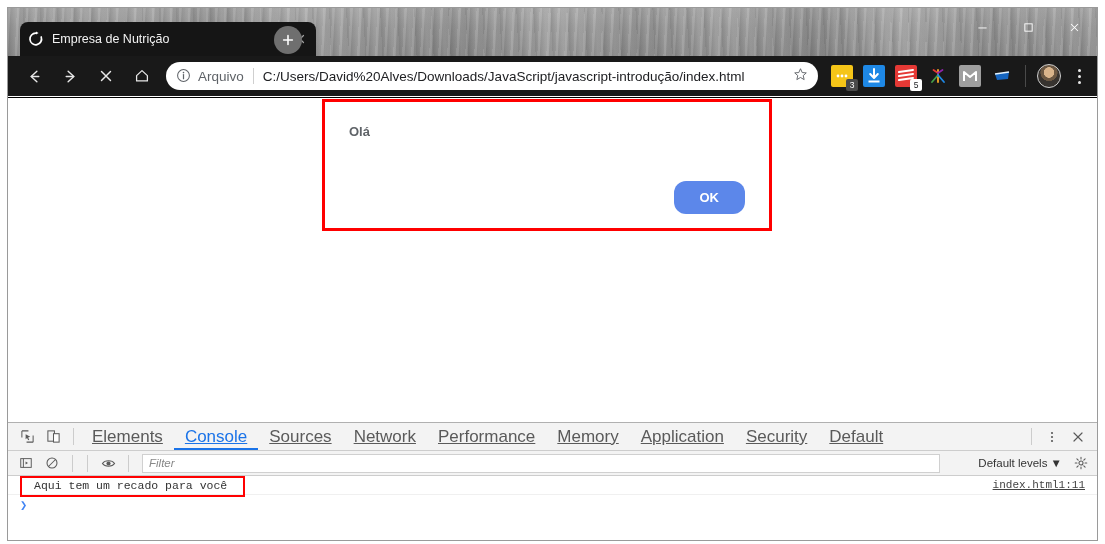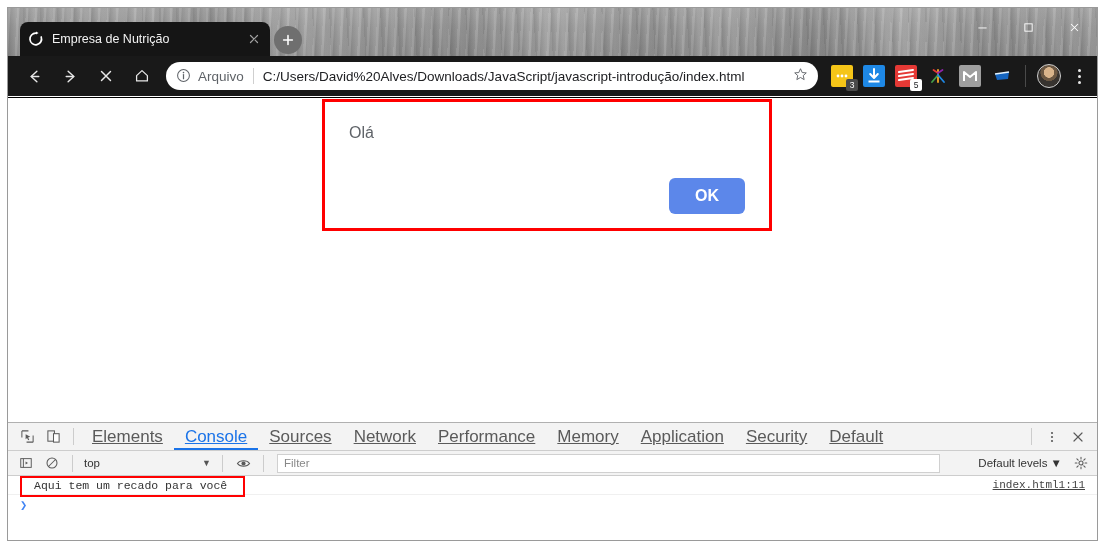--- a/index.html
+++ b/index.html
@@ -38,21 +38,21 @@
   }
   .tabstrip::after{
     content:""; position:absolute; left:0; top:0; right:0; bottom:0;
     background-image:
       repeating-linear-gradient(93deg, rgba(255,255,255,0.10) 0px, rgba(255,255,255,0.10) 2px, rgba(0,0,0,0.05) 3px, rgba(0,0,0,0.00) 9px),
       repeating-linear-gradient(87deg, rgba(0,0,0,0.07) 0px, rgba(0,0,0,0.00) 5px, rgba(255,255,255,0.09) 11px, rgba(255,255,255,0.00) 17px);
     pointer-events:none;
   }
 
   .tab {
-    position:absolute; left:12px; top:14px; width:250px; height:34px;
+    position:absolute; left:12px; top:14px; width:296px; height:34px;
     background:#151515;
     border-radius:8px 8px 0 0;
     display:flex; align-items:center; padding:0 8px; z-index:3;
   }
   .tab-favicon { width:16px; height:16px; margin-right:8px; flex:0 0 16px; }
   .tab-title {
     flex:1 1 auto; color:#f2f2f2; font-size:12.5px; white-space:nowrap;
     overflow:hidden; text-overflow:ellipsis;
   }
   .tab-close { width:16px; height:16px; flex:0 0 16px; opacity:.75; }
@@ -115,25 +115,25 @@
     position:absolute; left:314px; top:1px; width:450px; height:132px;
     border:3px solid #ff0000;
   }
   .dialog {
     position:absolute; left:0; top:0; right:0; bottom:0;
     background:#ffffff;
     padding:22px 24px 14px 24px;
     display:flex; flex-direction:column;
   }
   .dlg-title { font-size:14px; color:#202124; margin-bottom:16px; }
-  .dlg-msg { font-size:16px; color:#5f6368; }
+  .dlg-msg { font-size:13px; color:#5f6368;font-weight:bold; }
   .dlg-actions { margin-top:auto; display:flex; justify-content:flex-end; }
   .dlg-ok {
-    background:#5c87ea; color:#ffffff; border:none; border-radius:6px;
-    font-size:16px; font-weight:bold; padding:9px 26px; cursor:pointer;
+    background:#5c87ea; color:#ffffff; border:none; border-radius:12px;
+    font-size:13px; font-weight:bold; padding:9px 26px; cursor:pointer;
     font-family:"Liberation Sans", sans-serif;
   }
 
   
   .devtools {
     position:absolute; left:0; top:414px; width:1089px; height:118px;
     background:#ffffff; border-top:1px solid #b0b0b0;
     font-size:12px; color:#5a5a5a;
   }
   .dt-tabbar {
@@ -154,21 +154,21 @@
     display:flex; align-items:center; padding:0 5px;
   }
   .ctx-select {
     display:flex; align-items:center; width:135px; height:19px;
     padding:0 4px; font-size:11.5px; color:#333; position:relative;
   }
   .ctx-select .caret { margin-left:auto; font-size:9px; color:#555; }
   .filter-input {
     flex:1 1 auto; height:19px; background:#fff; border:1px solid #d0d0d0;
     margin:0 6px; padding:0 6px; font-size:11.5px; color:#888;
-    display:flex; align-items:center; min-width:0;
+    display:flex; align-items:center; min-width:0;font-style:italic;
   }
   .levels { font-size:11.5px; color:#333; padding:0 8px; white-space:nowrap;margin-left:24px; }
   .gear { width:22px; height:20px; margin-left:auto; display:flex; align-items:center; justify-content:center; }
 
   .dt-console { position:relative; background:#ffffff; height:64px; }
   .console-row {
     position:relative; height:19px; border-bottom:1px solid #f0f0f0;
     display:flex; align-items:center;
   }
   .console-msg {
@@ -399,24 +399,20 @@
           </svg>
         </div>
         <div class="dt-icon">
           <svg viewBox="0 0 16 16" width="14" height="14">
             <circle cx="8" cy="8" r="5.7" fill="none" stroke="#5a5a5a" stroke-width="1.2"></circle>
             <path d="M4 12 L12 4" stroke="#5a5a5a" stroke-width="1.2"></path>
           </svg>
         </div>
         <span class="dt-div"></span>
 
-        <div class="ctx-select">
-          <span>top</span>
-          <span class="caret">▼</span>
-        </div>
         <span class="dt-div"></span>
 
         <div class="dt-icon">
           <svg viewBox="0 0 16 16" width="15" height="15">
             <path d="M1.5 8 C4 4.2 12 4.2 14.5 8 C12 11.8 4 11.8 1.5 8 Z" fill="none" stroke="#5a5a5a" stroke-width="1.1"></path>
             <circle cx="8" cy="8" r="2.2" fill="#5a5a5a"></circle>
           </svg>
         </div>
         <span class="dt-div"></span>
 

